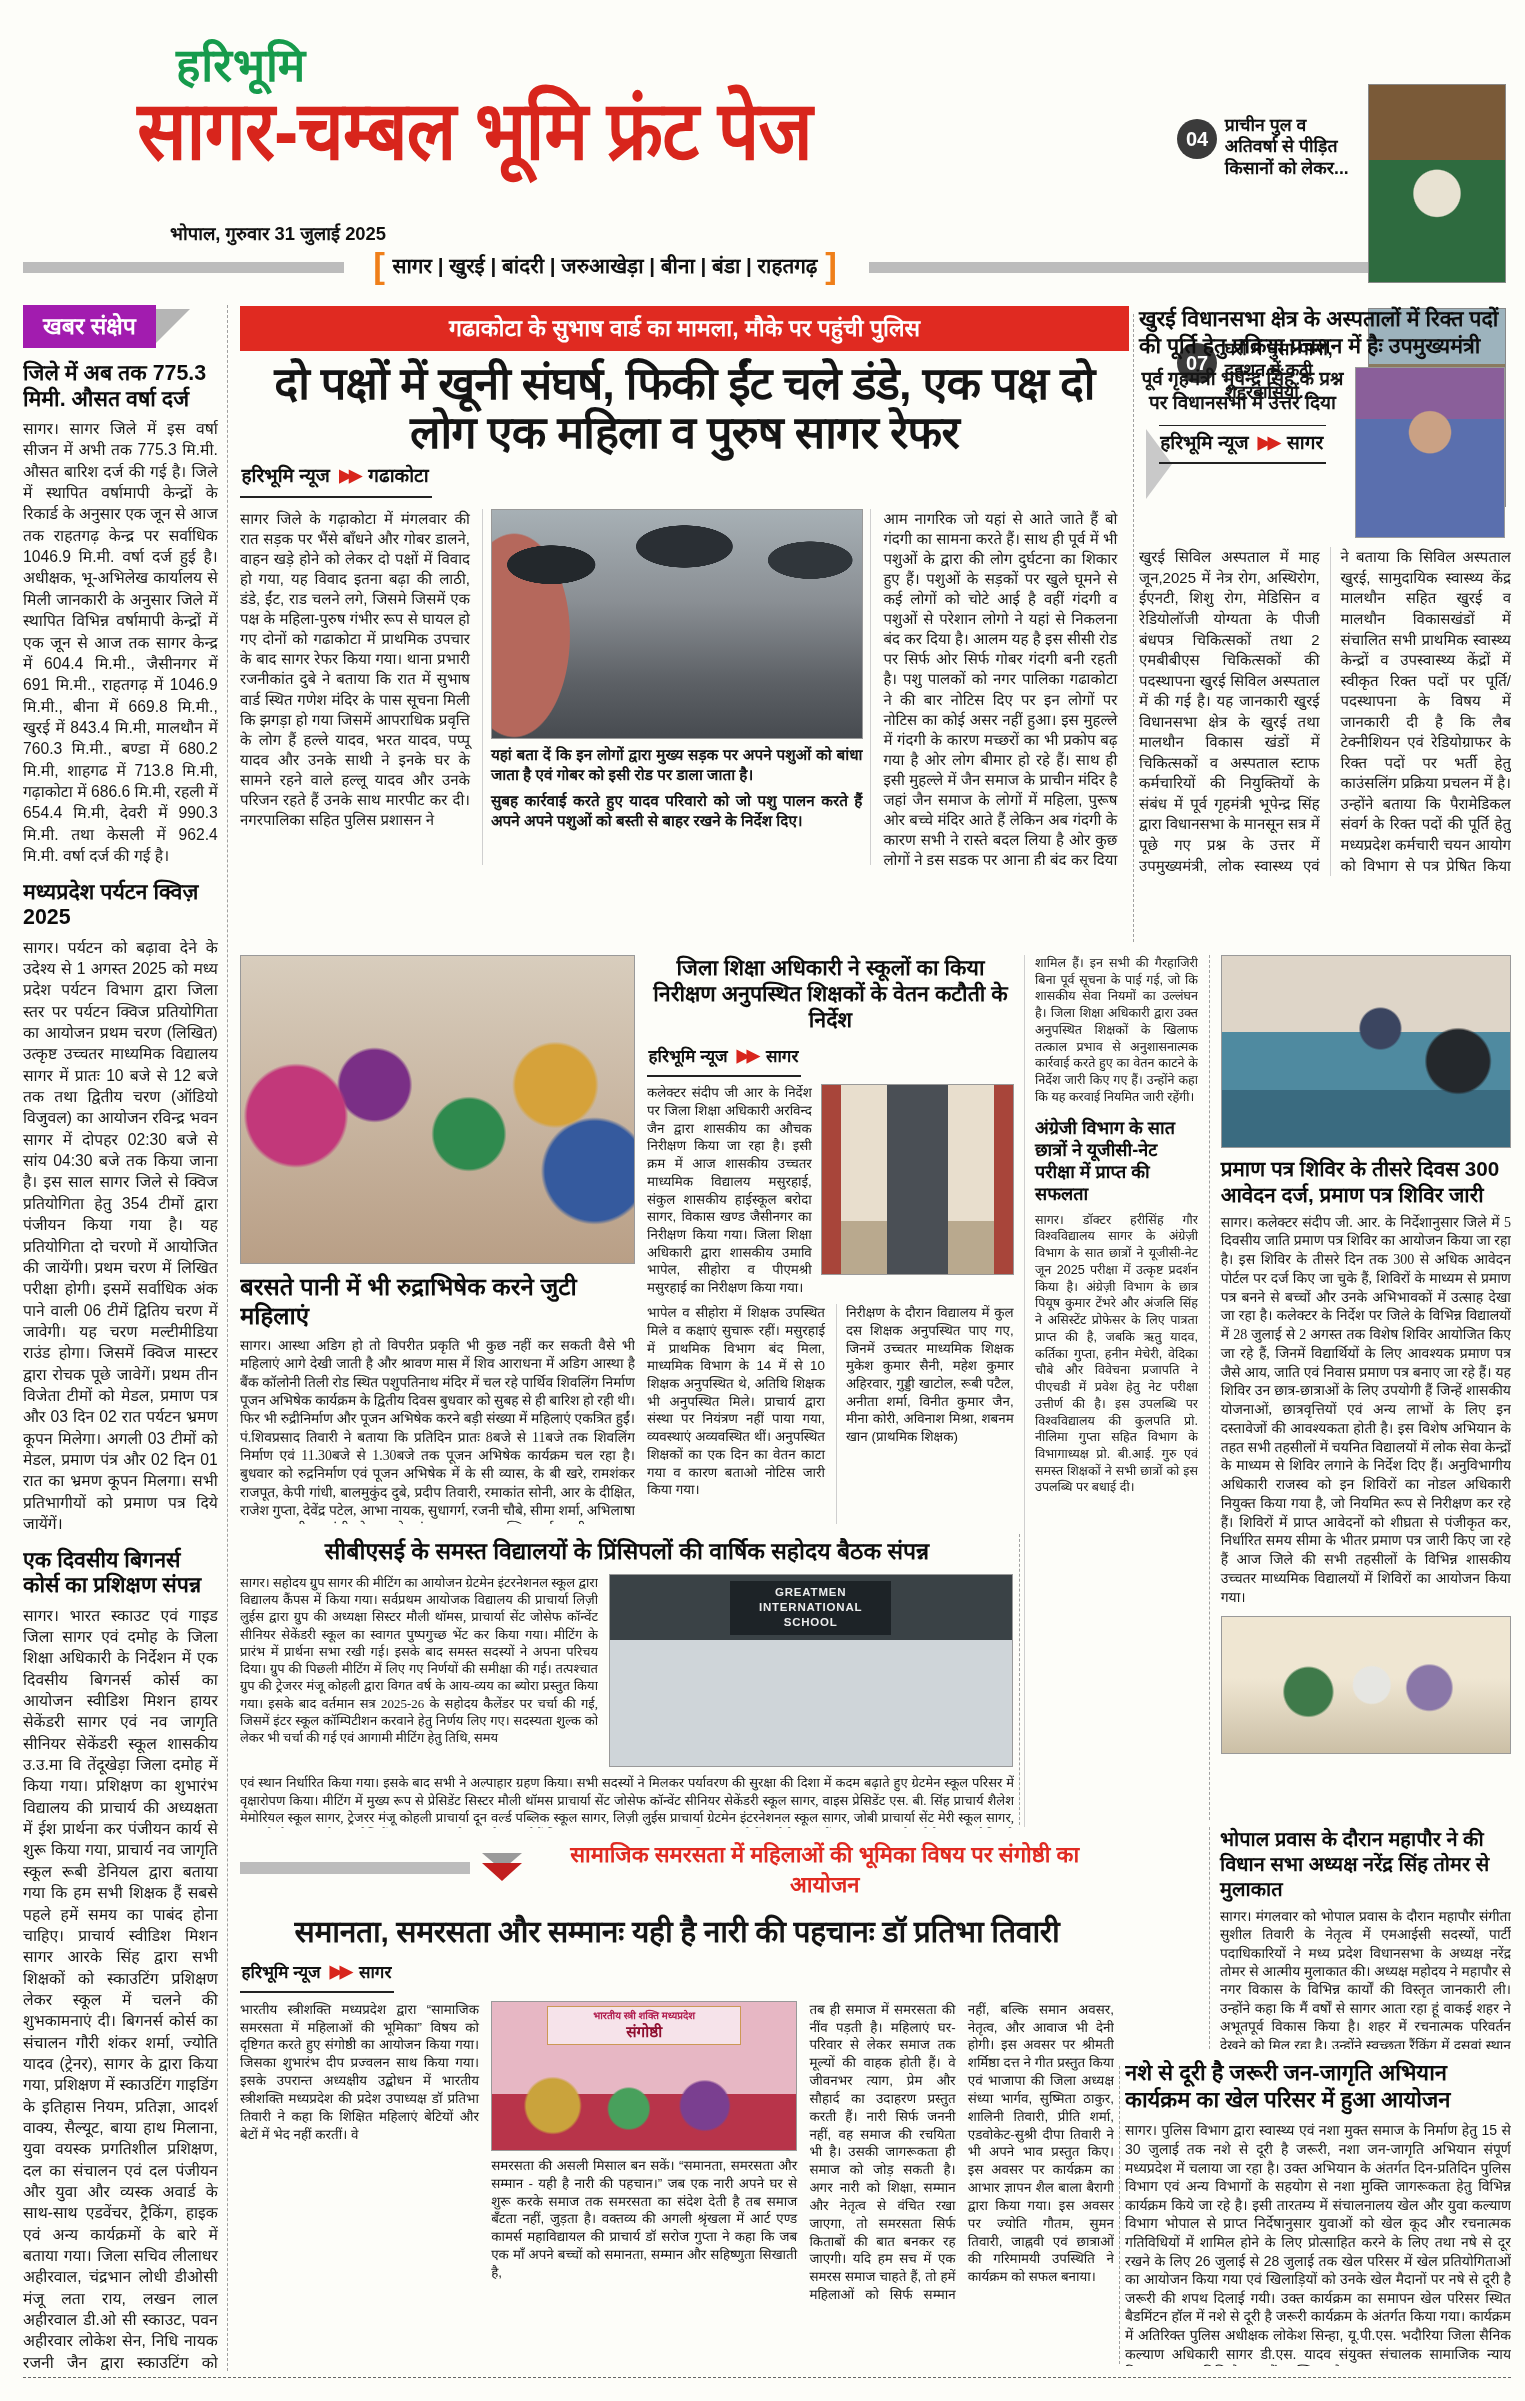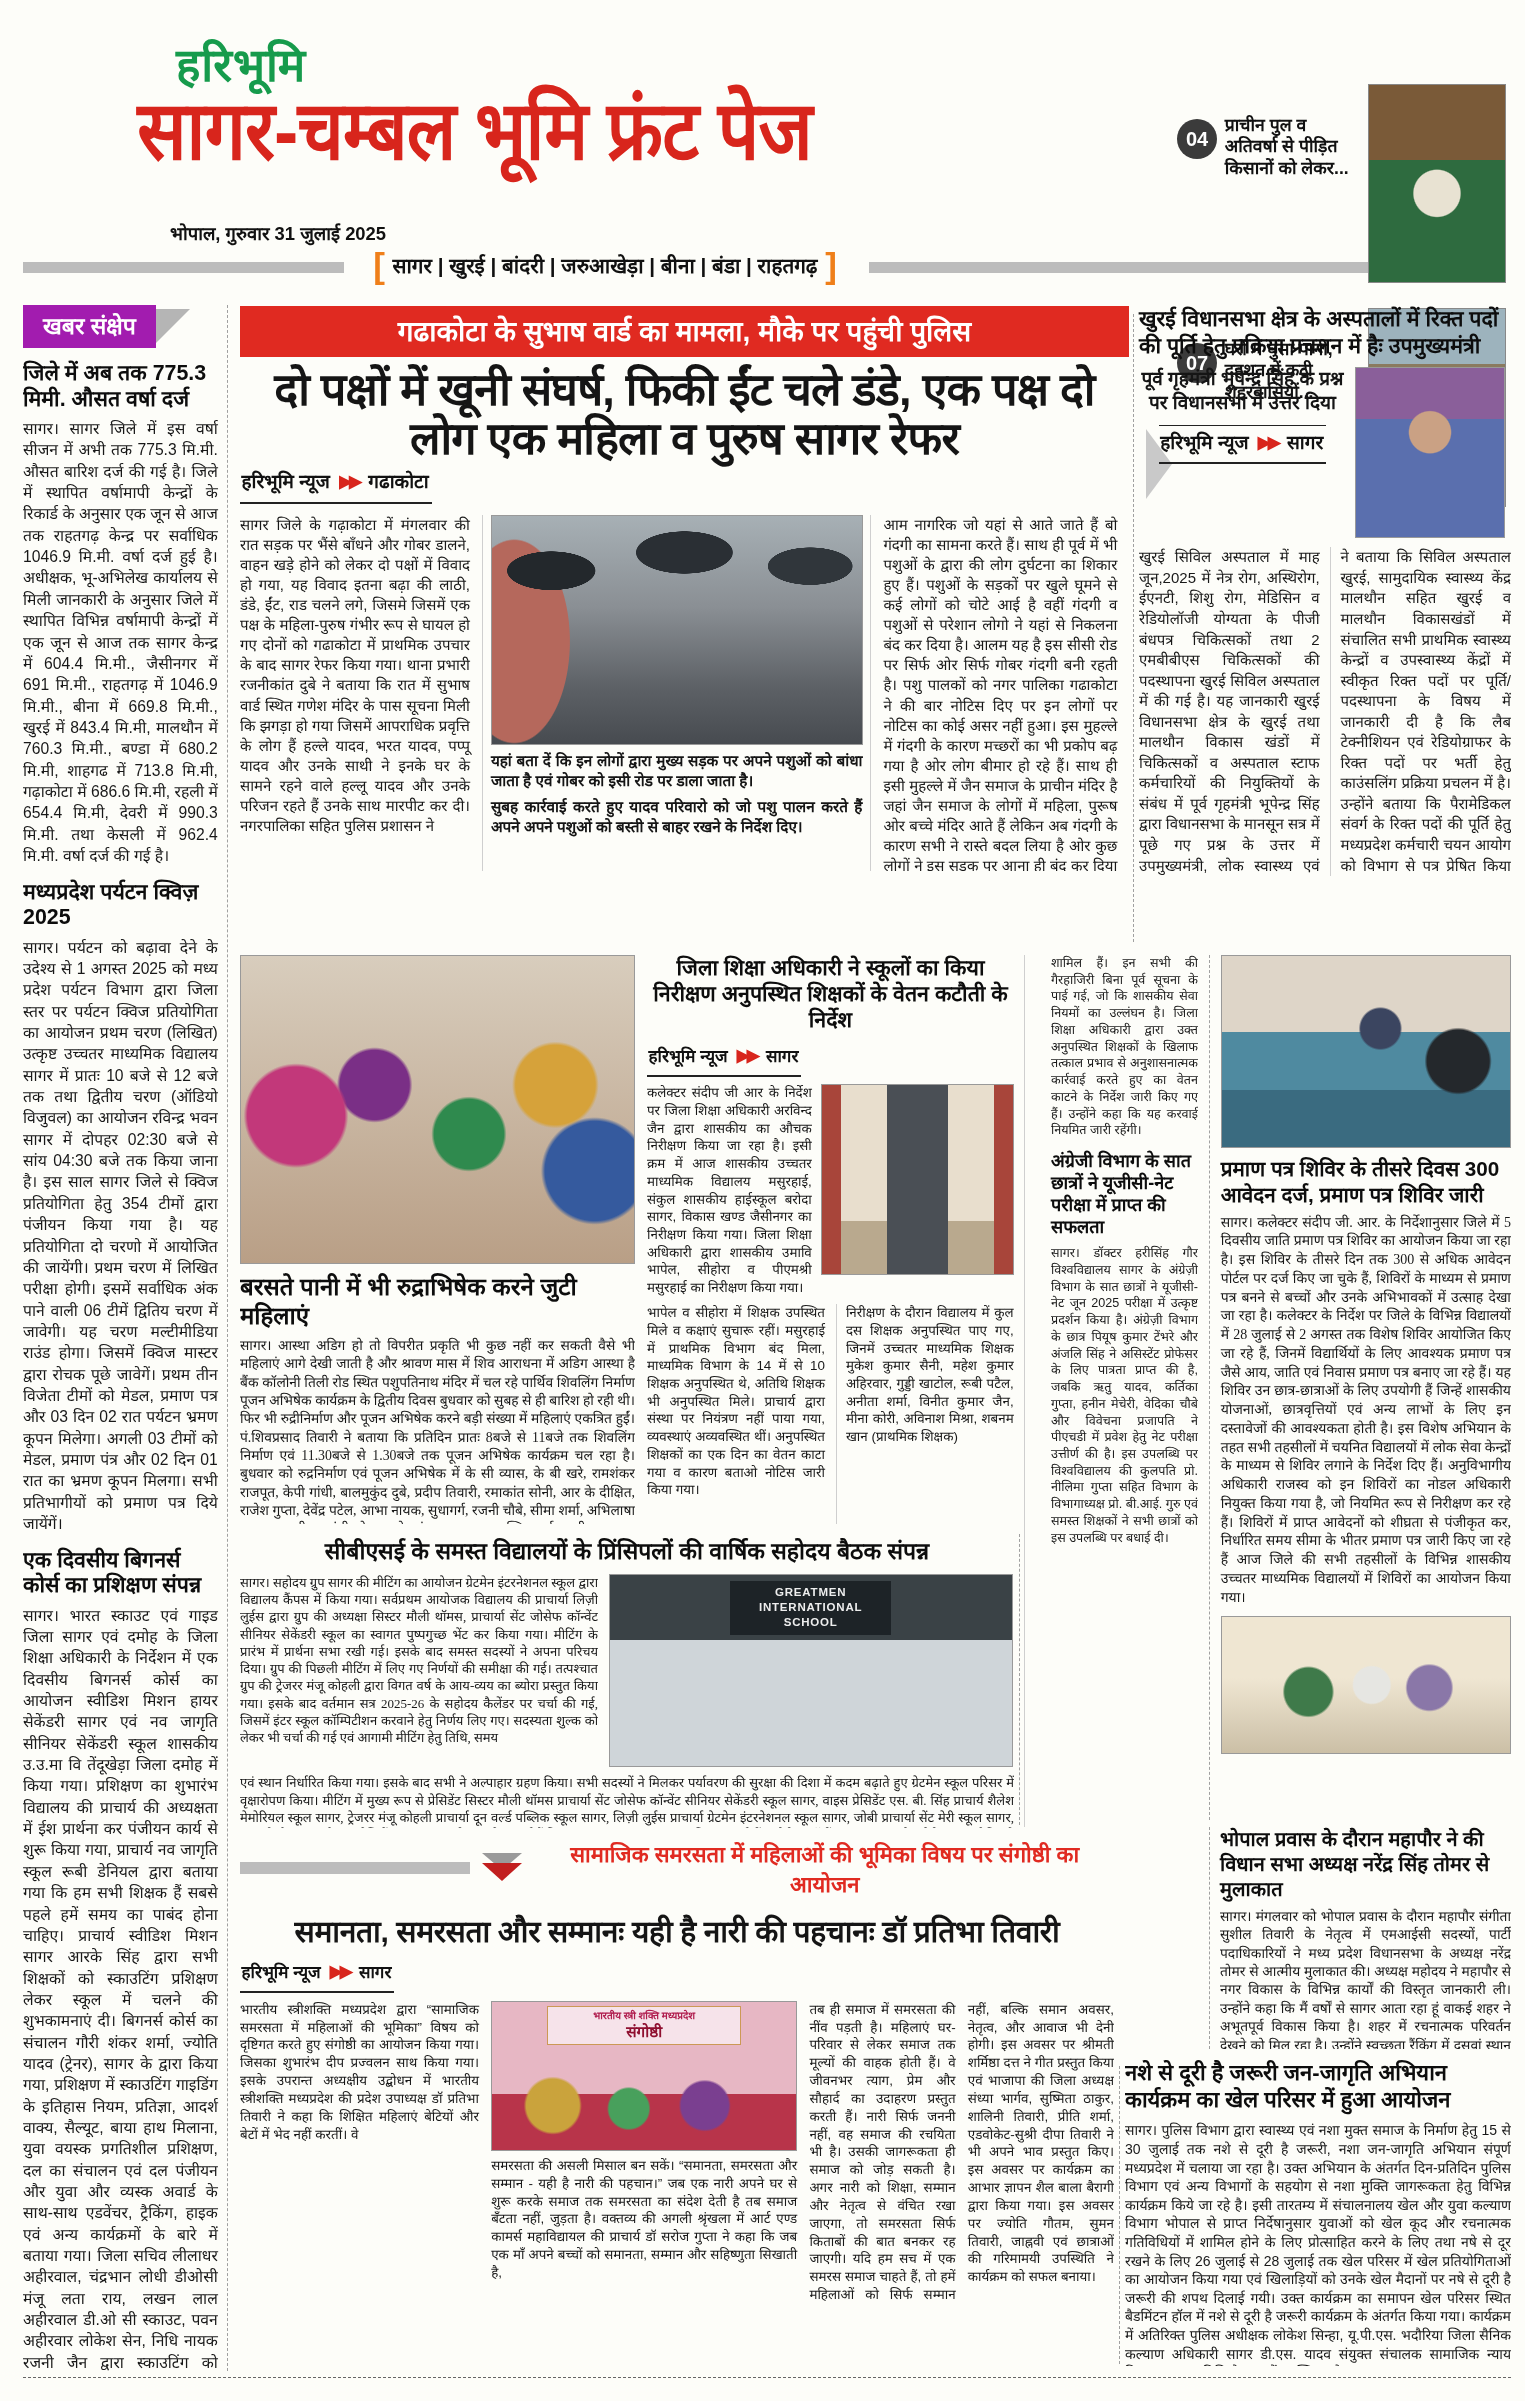--- a/index.html
+++ b/index.html
@@ -41,21 +41,21 @@
   h2,h3 { color:#0d0d0d; }
   
   #sidebar { position:absolute; left:23px; top:305px; width:205px; height:2066px; overflow:hidden; }
   #sidebar .hdr { display:flex; align-items:center; }
   #sidebar .hdr .bar { background:#a21caf; color:#fff; font-size:23px; font-weight:800; padding:3.8px 20px 6.9px; }
   #sidebar .hdr .fold { width:0; height:0; border-top:34px solid #b5b5b5; border-right:34px solid transparent; }
   #sidebar h3 { font-size:21.4px; line-height:1.18; margin:13.8px 0 6.1px; font-weight:900; }
   #sidebar p { font-size:15.7px; line-height:1.36; }
   
   #main { position:absolute; left:240px; top:306px; width:889px; height:643px; }
-  #main .red-banner { font-size:28px; padding:5.4px 0 7.7px; }
+  #main .red-banner { font-size:23px; padding:5.4px 0 7.7px; }
   #main h1 { font-size:45px; line-height:1.1; text-align:center; font-weight:900; margin-top:7.7px; letter-spacing:-0.8px; }
   #main .cols { display:flex; gap:12.2px; margin-top:10.7px; height:356px; overflow:hidden; }
   #main .c1 { width:230px; }
   #main .c1 p, #main .c3 p { font-size:15px; line-height:1.34; }
   #main .cmid { width:389px; border-left:0.8px solid #cfcfcf; border-right:0.8px solid #cfcfcf; padding:0 7.7px; }
   #main .cmid .ph { width:100%; height:230px; }
   #main .cmid .cap { font-size:15.3px; font-weight:700; line-height:1.3; margin-top:6.1px; text-align:justify; }
   #main .c3 { width:234px; }
   
   #khurai { position:absolute; left:1139px; top:306px; width:372px; height:643px; }
@@ -280,21 +280,21 @@
     <div class="cols">
       <div>
           <p class="body-txt">भापेल व सीहोरा में शिक्षक उपस्थित मिले व कक्षाएं सुचारू रहीं। मसुरहाई में प्राथमिक विभाग बंद मिला, माध्यमिक विभाग के 14 में से 10 शिक्षक अनुपस्थित थे, अतिथि शिक्षक भी अनुपस्थित मिले। प्राचार्य द्वारा संस्था पर नियंत्रण नहीं पाया गया, व्यवस्थाएं अव्यवस्थित थीं। अनुपस्थित शिक्षकों का एक दिन का वेतन काटा गया व कारण बताओ नोटिस जारी किया गया।</p>
         </div>
       <div style="border-left:0.8px solid #cfcfcf; padding-left:9.2px;">
           <p class="body-txt">निरीक्षण के दौरान विद्यालय में कुल दस शिक्षक अनुपस्थित पाए गए, जिनमें उच्चतर माध्यमिक शिक्षक मुकेश कुमार सैनी, महेश कुमार अहिरवार, गुड्डी खाटोल, रूबी पटैल, अनीता शर्मा, विनीत कुमार जैन, मीना कोरी, अविनाश मिश्रा, शबनम खान (प्राथमिक शिक्षक)</p>
         </div>
     </div>
   </div>
 
-  <div id="midcol" style="border-left:0.8px solid #cfcfcf; padding-left:26px;">
+  <div id="midcol" style="border-left:0.8px solid #cfcfcf; padding-left:10px;">
     <p class="body-txt">शामिल हैं। इन सभी की गैरहाजिरी बिना पूर्व सूचना के पाई गई, जो कि शासकीय सेवा नियमों का उल्लंघन है। जिला शिक्षा अधिकारी द्वारा उक्त अनुपस्थित शिक्षकों के खिलाफ तत्काल प्रभाव से अनुशासनात्मक कार्रवाई करते हुए का वेतन काटने के निर्देश जारी किए गए हैं। उन्होंने कहा कि यह करवाई नियमित जारी रहेंगी।</p>
     <h2>अंग्रेजी विभाग के सात छात्रों ने यूजीसी-नेट परीक्षा में प्राप्त की सफलता</h2>
     <p class="body-txt">सागर। डॉक्टर हरीसिंह गौर विश्वविद्यालय सागर के अंग्रेज़ी विभाग के सात छात्रों ने यूजीसी-नेट जून 2025 परीक्षा में उत्कृष्ट प्रदर्शन किया है। अंग्रेज़ी विभाग के छात्र पियूष कुमार टेंभरे और अंजलि सिंह ने असिस्टेंट प्रोफेसर के लिए पात्रता प्राप्त की है, जबकि ऋतु यादव, कर्तिका गुप्ता, हनीन मेचेरी, वेदिका चौबे और विवेचना प्रजापति ने पीएचडी में प्रवेश हेतु नेट परीक्षा उत्तीर्ण की है। इस उपलब्धि पर विश्वविद्यालय की कुलपति प्रो. नीलिमा गुप्ता सहित विभाग के विभागाध्यक्ष प्रो. बी.आई. गुरु एवं समस्त शिक्षकों ने सभी छात्रों को इस उपलब्धि पर बधाई दी।</p>
   </div>
 
   <div id="cbse">
     <h2>सीबीएसई के समस्त विद्यालयों के प्रिंसिपलों की वार्षिक सहोदय बैठक संपन्न</h2>
     <div class="row">
       <div class="txt">
           <p class="body-txt serif">सागर। सहोदय ग्रुप सागर की मीटिंग का आयोजन ग्रेटमेन इंटरनेशनल स्कूल द्वारा विद्यालय कैंपस में किया गया। सर्वप्रथम आयोजक विद्यालय की प्राचार्या लिज़ी लुईस द्वारा ग्रुप की अध्यक्षा सिस्टर मौली थॉमस, प्राचार्या सेंट जोसेफ कॉन्वेंट सीनियर सेकेंडरी स्कूल का स्वागत पुष्पगुच्छ भेंट कर किया गया। मीटिंग के प्रारंभ में प्रार्थना सभा रखी गई। इसके बाद समस्त सदस्यों ने अपना परिचय दिया। ग्रुप की पिछली मीटिंग में लिए गए निर्णयों की समीक्षा की गई। तत्पश्चात ग्रुप की ट्रेजरर मंजू कोहली द्वारा विगत वर्ष के आय-व्यय का ब्योरा प्रस्तुत किया गया। इसके बाद वर्तमान सत्र 2025-26 के सहोदय कैलेंडर पर चर्चा की गई, जिसमें इंटर स्कूल कॉम्पिटीशन करवाने हेतु निर्णय लिए गए। सदस्यता शुल्क को लेकर भी चर्चा की गई एवं आगामी मीटिंग हेतु तिथि, समय</p>

